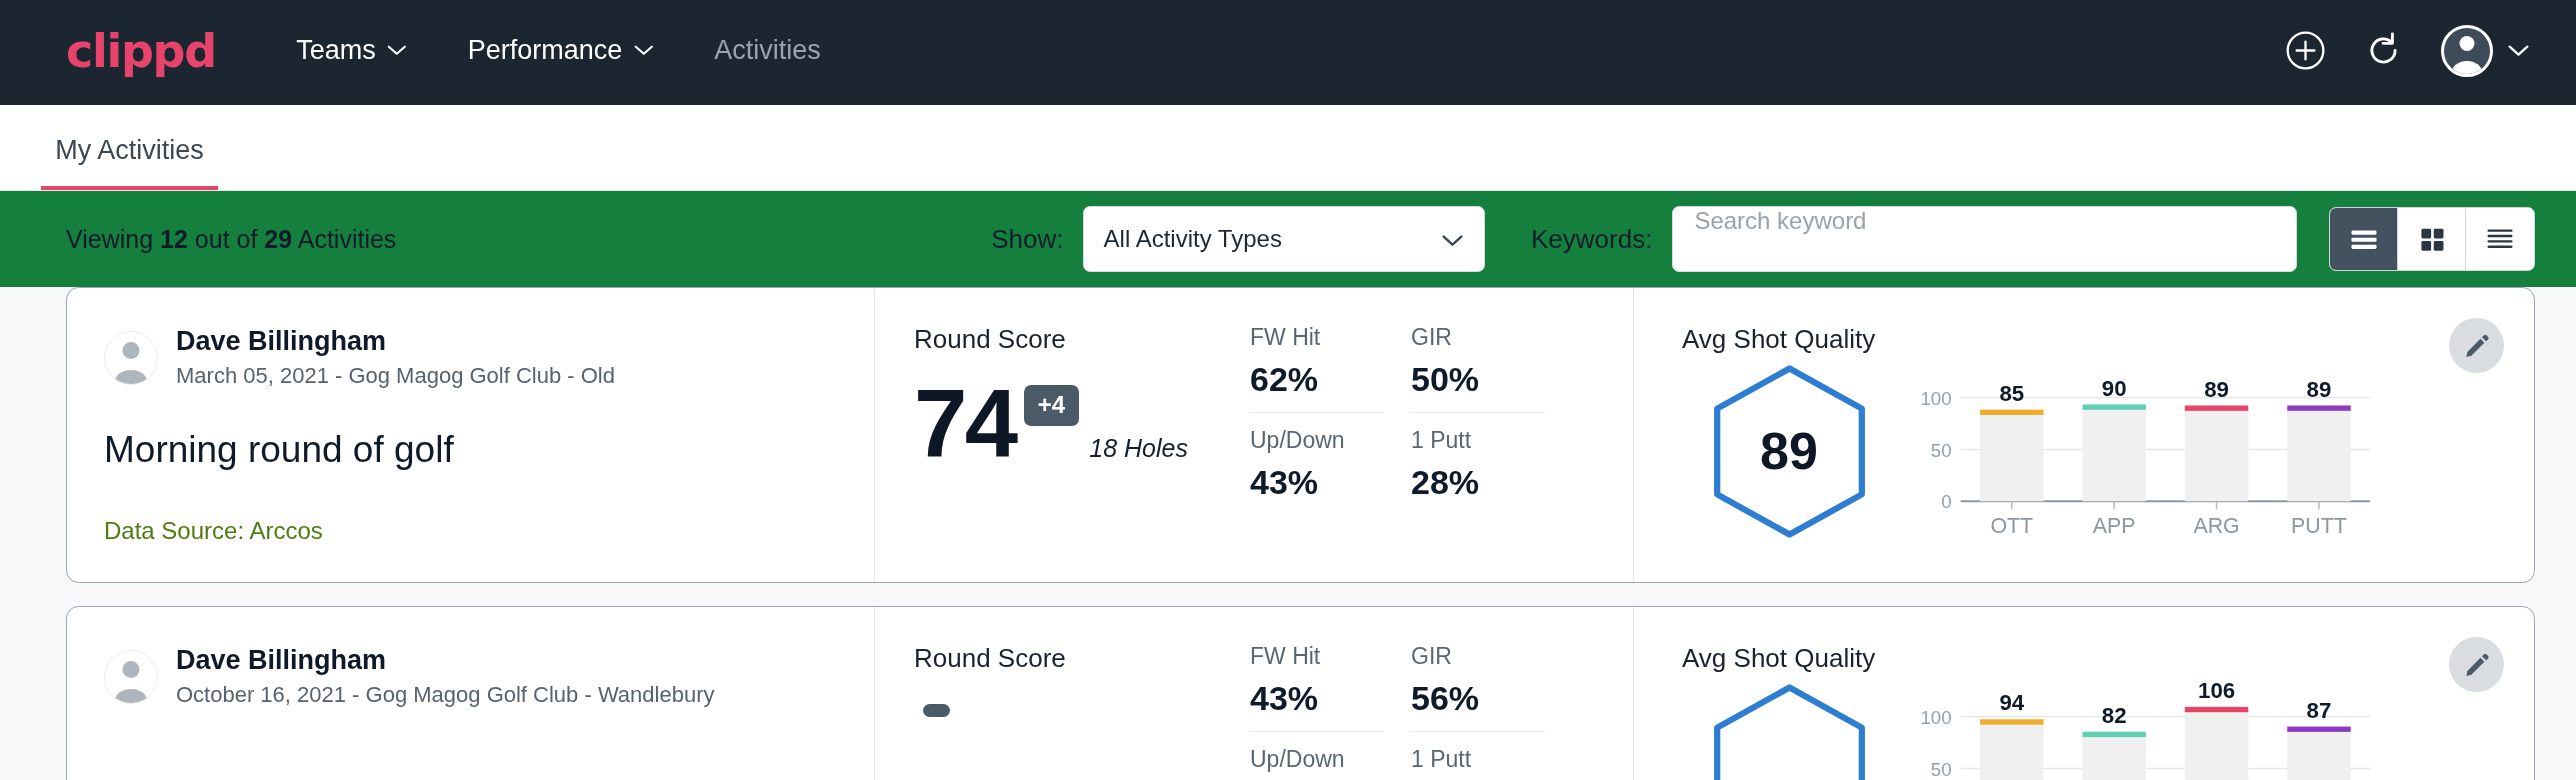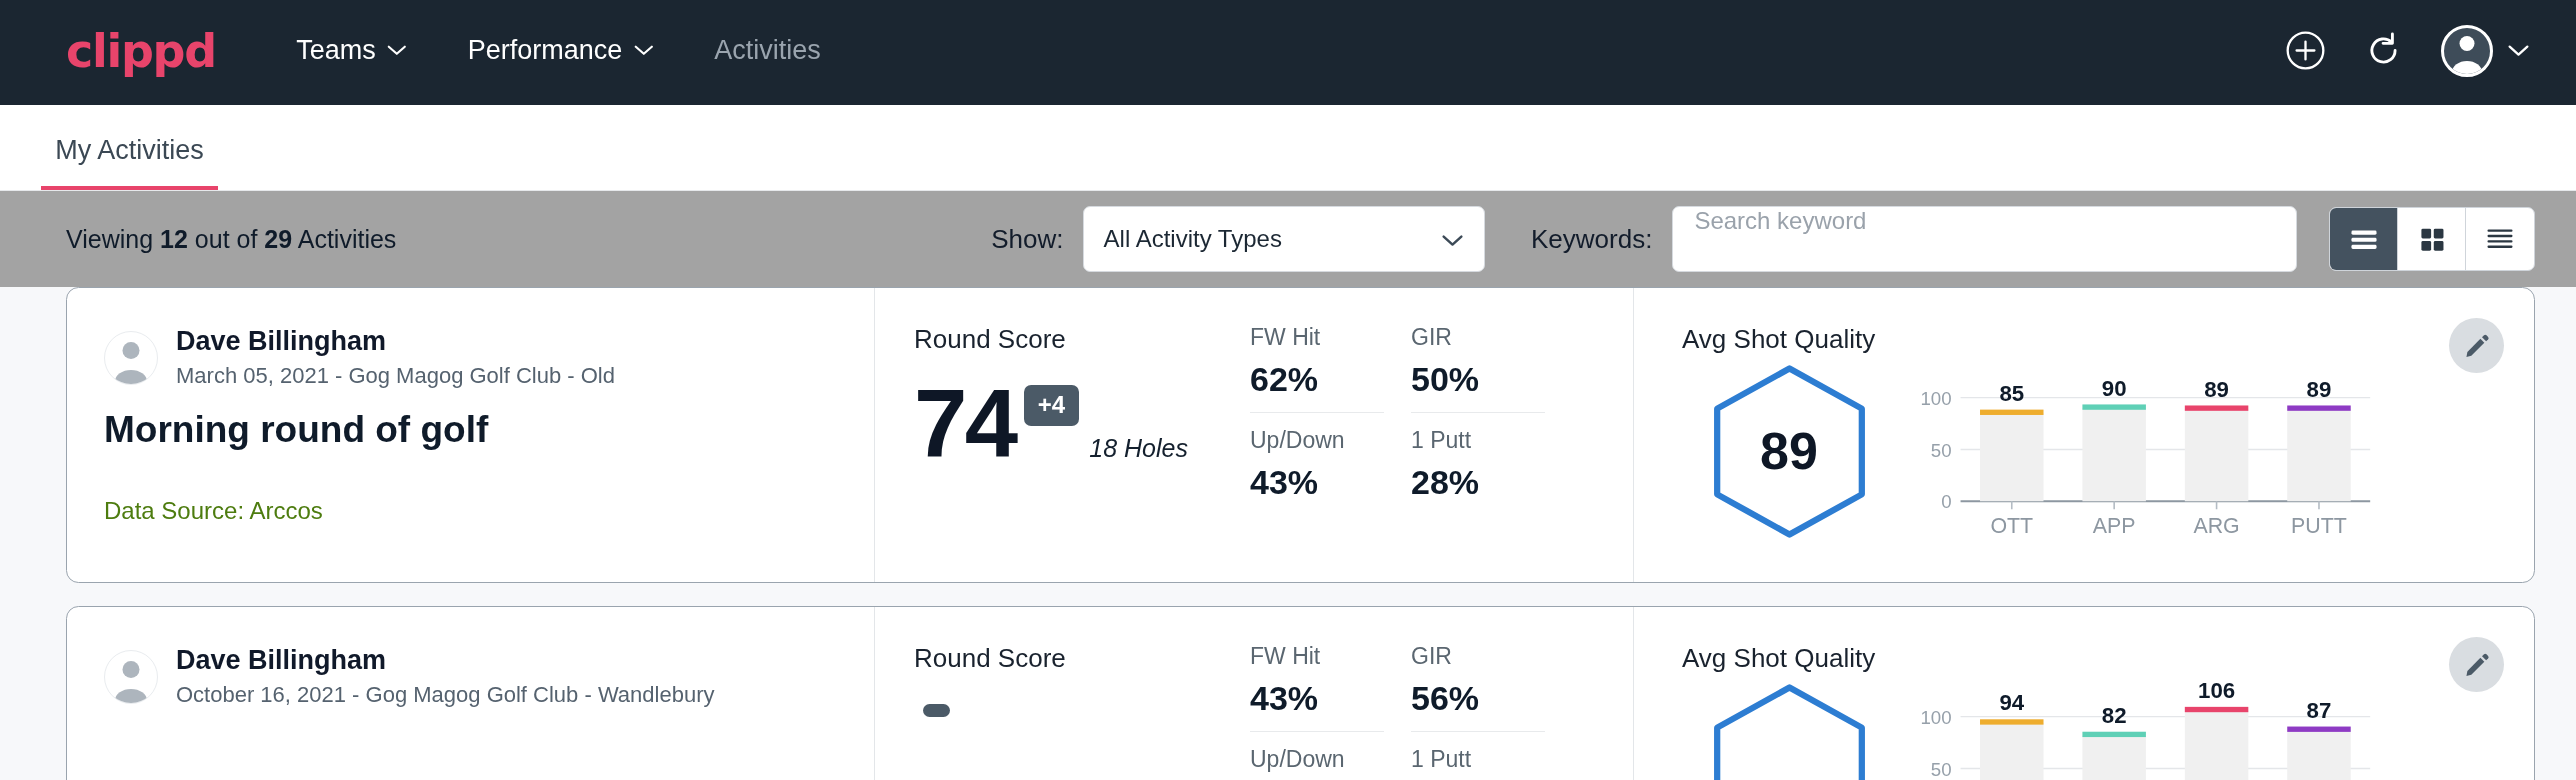--- a/index.html
+++ b/index.html
@@ -70,21 +70,21 @@
     border-bottom: 4.5px solid transparent;
     cursor: pointer;
   }
   .tab.active { border-bottom-color: #e8446b; color:#3b4854; }
 
   
   .filterbar {
     height: 96px;
     display: flex; align-items: center;
     padding: 0 41px 0 66px;
-    background: #a3a3a3;
+    background: #15803d;
   }
   .viewing { font-size: 25px; color: #0f1b2a; }
   .viewing b { font-weight: 700; }
   .filter-mid { margin-left: auto; display: flex; align-items: center; }
   .lbl { font-size: 26px; color: #121c2b; }
   .select {
     margin-left: 19.6px;
     width: 402px; height: 66px;
     background: #ffffff; border: 0.9px solid #d6dadf; border-radius: 7.1px;
     display: flex; align-items: center; padding: 0 19.6px;
@@ -143,21 +143,21 @@
   .who-av::before{
     content:""; position:absolute; left:50%; top:9.8px; transform:translateX(-50%);
     width:17px; height:17px; border-radius:50%; background:#adb5bd;
   }
   .who-av::after{
     content:""; position:absolute; left:50%; bottom:-9px; transform:translateX(-50%);
     width:32px; height:23px; border-radius:50% 50% 0 0; background:#adb5bd;
   }
   .who-name { font-size: 27px; font-weight: 700; color: #10192a; line-height: 1.25; }
   .who-sub  { font-size: 22px; color: #55626f; line-height: 1.4; margin-top: 1.8px; }
-  .card-title { font-size: 37px; font-weight: 700; color: #0f1b2a; margin-top: 18px; }
+  .card-title { font-size: 37px; font-weight: 400; color: #0f1b2a; margin-top: 38px; }
   .datasrc { font-size: 24px; color: #4d7c0f; margin-top: 46px; }
 
   .col-score {
     width: 375px; padding: 36px 0 0 39px;
   }
   .sec-label { font-size: 26px; color: #19222e; }
   .scoreline { display: flex; align-items: flex-end; margin-top: 10.7px; }
   .bignum {
     font-size: 96px; font-weight: 700; color: #0e1726;
     line-height: 1; letter-spacing: -2.7px;

